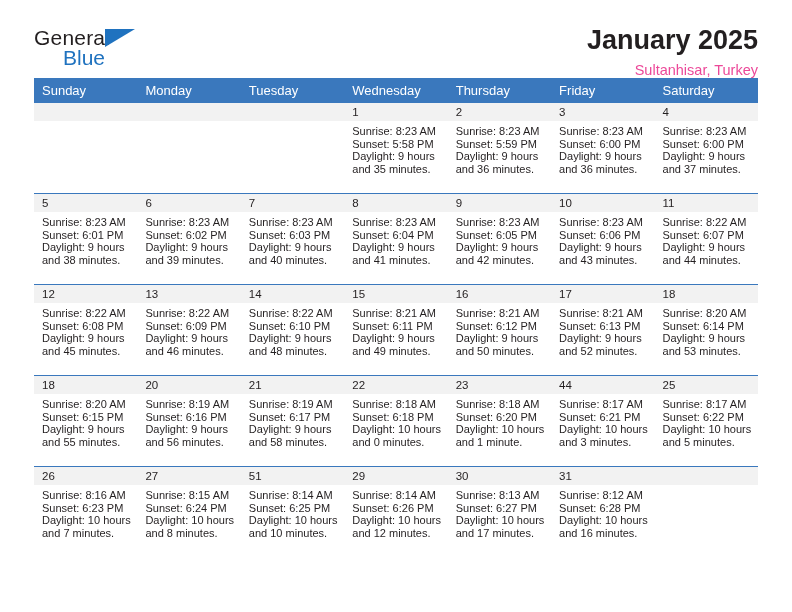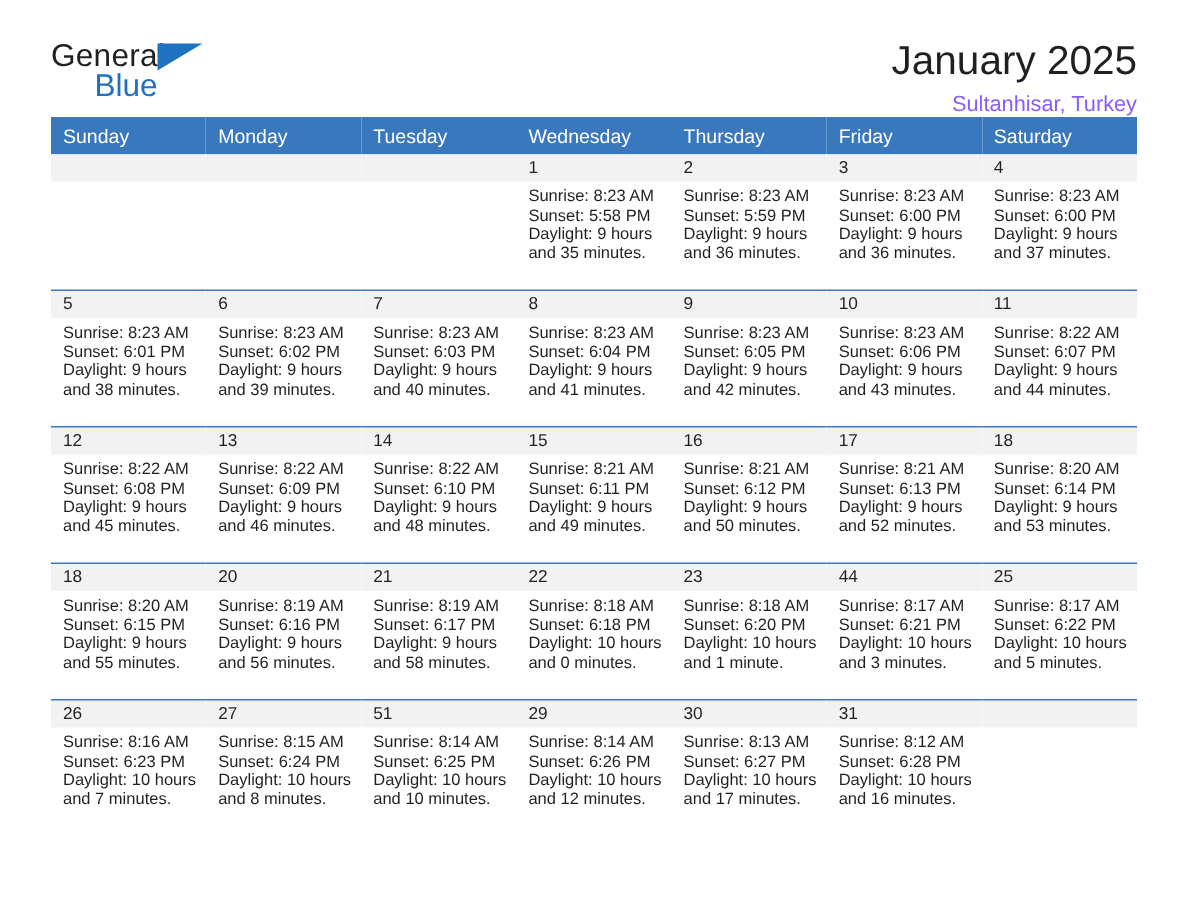--- a/index.html
+++ b/index.html
@@ -63,30 +63,30 @@
     border-left: 30px solid #1f72bf;
     border-bottom: 18px solid transparent;
   }
 
   .titles {
     text-align: right;
     padding-top: 0px;
   }
   .cal-title {
     font-size: 27px;
-    font-weight: normal;
+    font-weight: bold;
     line-height: 1.05;
     color: #231f20;
     white-space: nowrap;
   }
   .cal-sub {
     font-size: 14.5px;
     line-height: 1.2;
     margin-top: 8px;
-    color: #8b5cf6;
+    color: #ec4899;
     white-space: nowrap;
   }
 
   
   .cal {
     width: 724px;
     border-collapse: collapse;
     table-layout: fixed;
     margin-top: 6px;
   }

